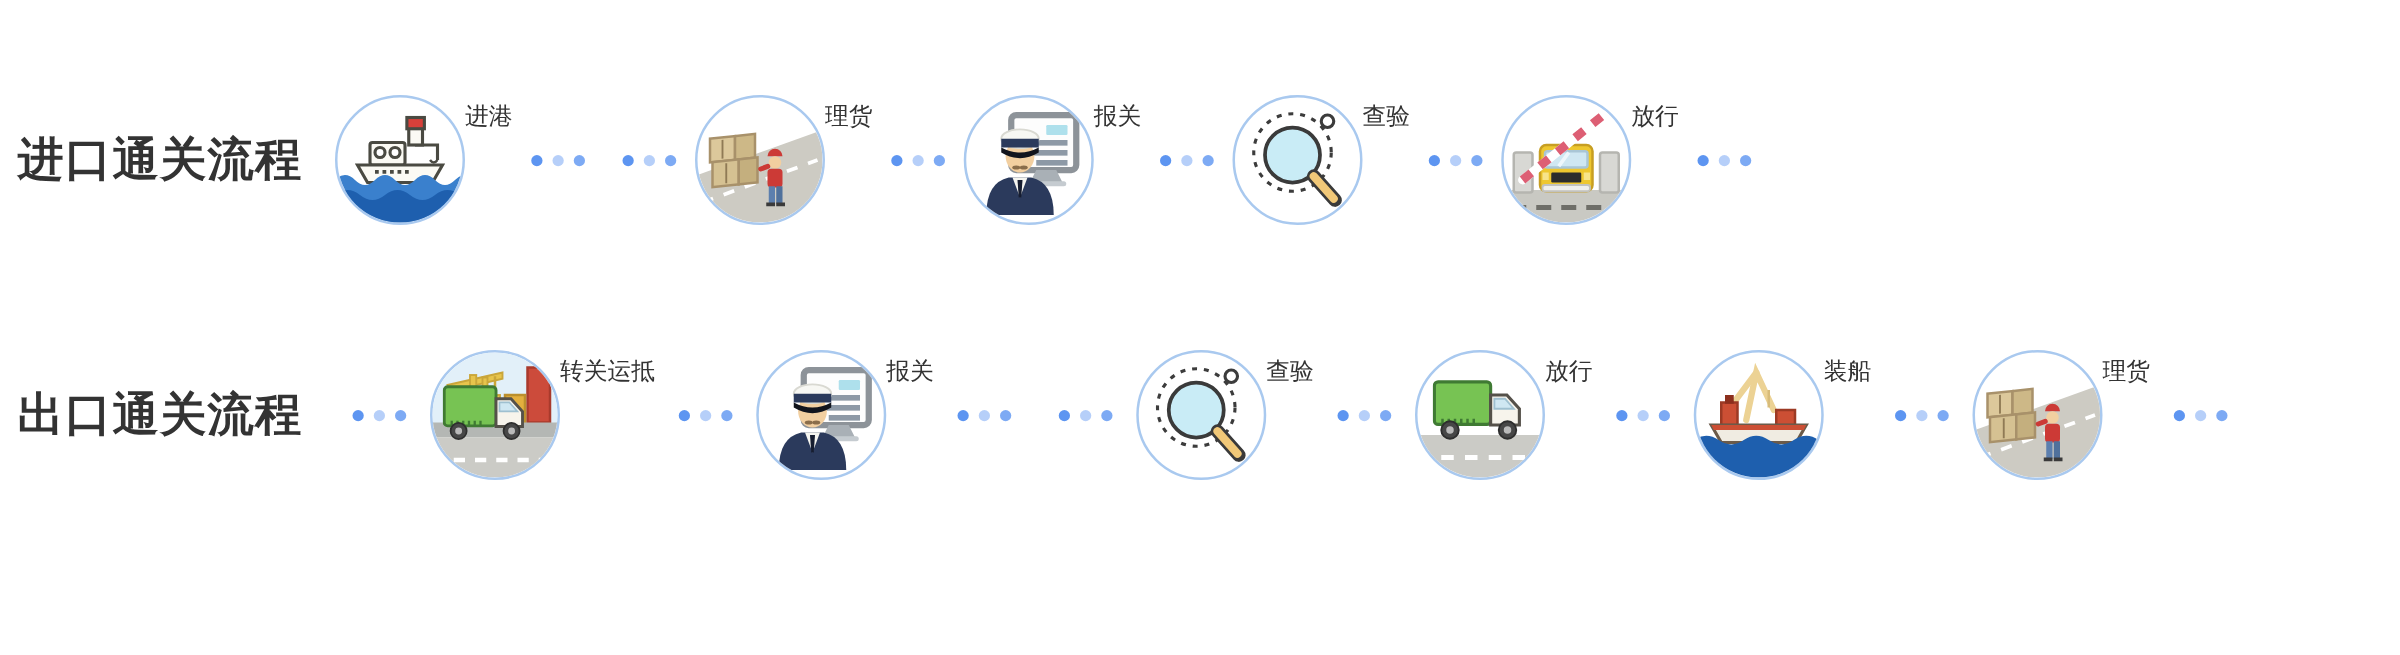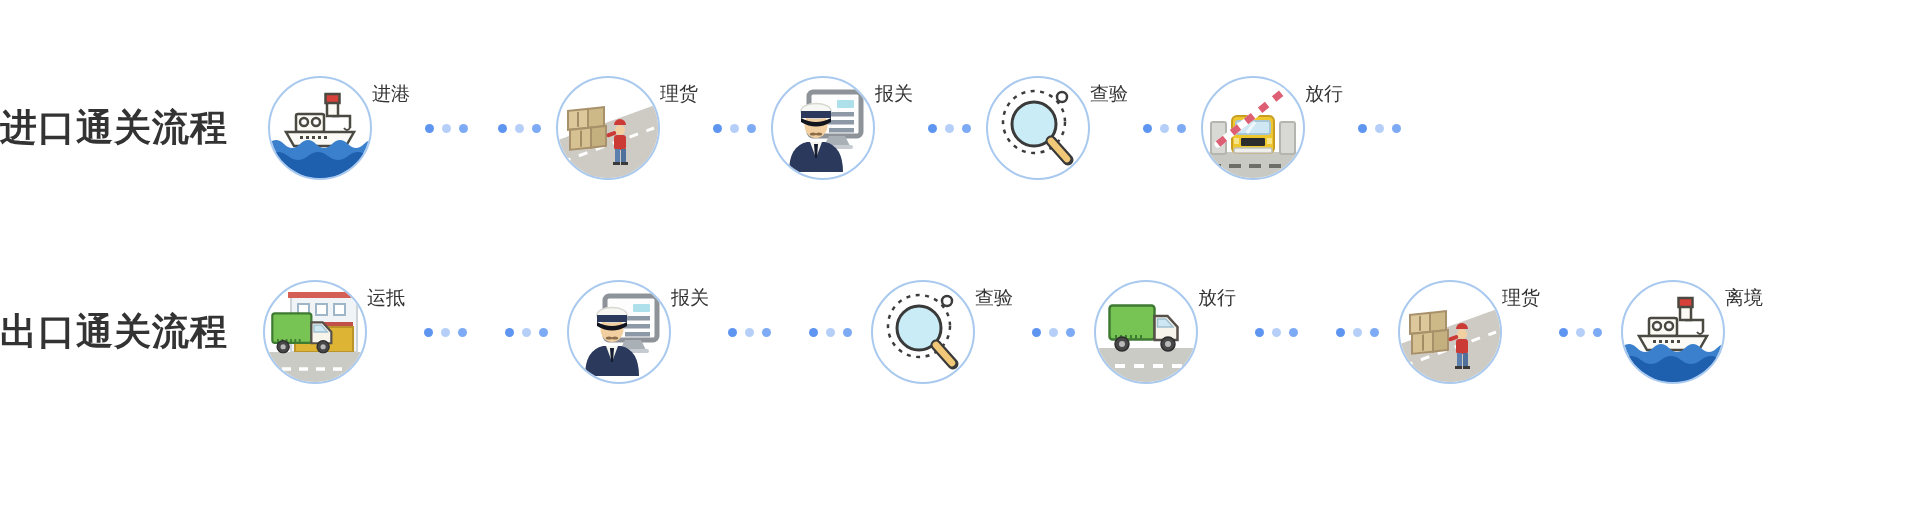--- a/index.html
+++ b/index.html
@@ -5,21 +5,21 @@
   html,body{margin:0;padding:0;}
   body{
     width:1920px;height:524px;overflow:hidden;background:#ffffff;
     font-family:"Liberation Sans","DejaVu Sans",sans-serif;
   }
   .defs-holder{position:absolute;width:0;height:0;overflow:hidden;}
   .flow-row{display:flex;align-items:flex-start;}
   .flow-row.import{margin-top:76px;}
   .flow-row.export{margin-top:100px;}
   .row-title{
-    box-sizing:border-box;padding-left:0;height:104px;
+    box-sizing:border-box;padding-left:14px;height:104px;
     display:flex;align-items:center;white-space:nowrap;
     font-size:37px;font-weight:bold;color:#333333;letter-spacing:1px;
   }
   .import .row-title{width:268px;}
   .export .row-title{width:263px;}
   .step{display:flex;flex-direction:row;align-items:flex-start;}
   .circle{
     width:100px;height:100px;border:2px solid #a9c9ef;border-radius:50%;
     overflow:hidden;background:#fff;box-sizing:content-box;
   }
@@ -291,34 +291,34 @@
       <span class="dot d1"></span>
       <span class="dot d2"></span>
       <span class="dot d3"></span>
     </div>
 
 </div>
 
 <div class="flow-row export">
   <div class="row-title">出口通关流程</div>
 
-  <div class="step">
-    <div class="circle">
-        <svg viewBox="0 0 100 100">
-          <use href="#sym-warehouse"></use>
-        </svg>
-      </div>
-    <div class="step-label">运抵</div>
-  </div>
-  <div class="connector">
-      <span class="dot d1"></span>
-      <span class="dot d2"></span>
-      <span class="dot d3"></span>
-    </div>
-
+  <div class="connector">
+      <span class="dot d1"></span>
+      <span class="dot d2"></span>
+      <span class="dot d3"></span>
+    </div>
+
+  <div class="step">
+    <div class="circle">
+        <svg viewBox="0 0 100 100">
+          <use href="#sym-port"></use>
+        </svg>
+      </div>
+    <div class="step-label">转关运抵</div>
+  </div>
   <div class="connector">
       <span class="dot d1"></span>
       <span class="dot d2"></span>
       <span class="dot d3"></span>
     </div>
 
   <div class="step">
     <div class="circle">
         <svg viewBox="0 0 100 100">
           <use href="#sym-officer"></use>
@@ -359,41 +359,41 @@
         </svg>
       </div>
     <div class="step-label">放行</div>
   </div>
   <div class="connector">
       <span class="dot d1"></span>
       <span class="dot d2"></span>
       <span class="dot d3"></span>
     </div>
 
+  <div class="step">
+    <div class="circle">
+        <svg viewBox="0 0 100 100">
+          <use href="#sym-cargoship"></use>
+        </svg>
+      </div>
+    <div class="step-label">装船</div>
+  </div>
   <div class="connector">
       <span class="dot d1"></span>
       <span class="dot d2"></span>
       <span class="dot d3"></span>
     </div>
 
   <div class="step">
     <div class="circle">
         <svg viewBox="0 0 100 100">
           <use href="#sym-cargo"></use>
         </svg>
       </div>
     <div class="step-label">理货</div>
   </div>
   <div class="connector">
       <span class="dot d1"></span>
       <span class="dot d2"></span>
       <span class="dot d3"></span>
     </div>
 
-  <div class="step">
-    <div class="circle">
-        <svg viewBox="0 0 100 100">
-          <use href="#sym-ship"></use>
-        </svg>
-      </div>
-    <div class="step-label">离境</div>
-  </div>
 </div>
 
 </body></html>

